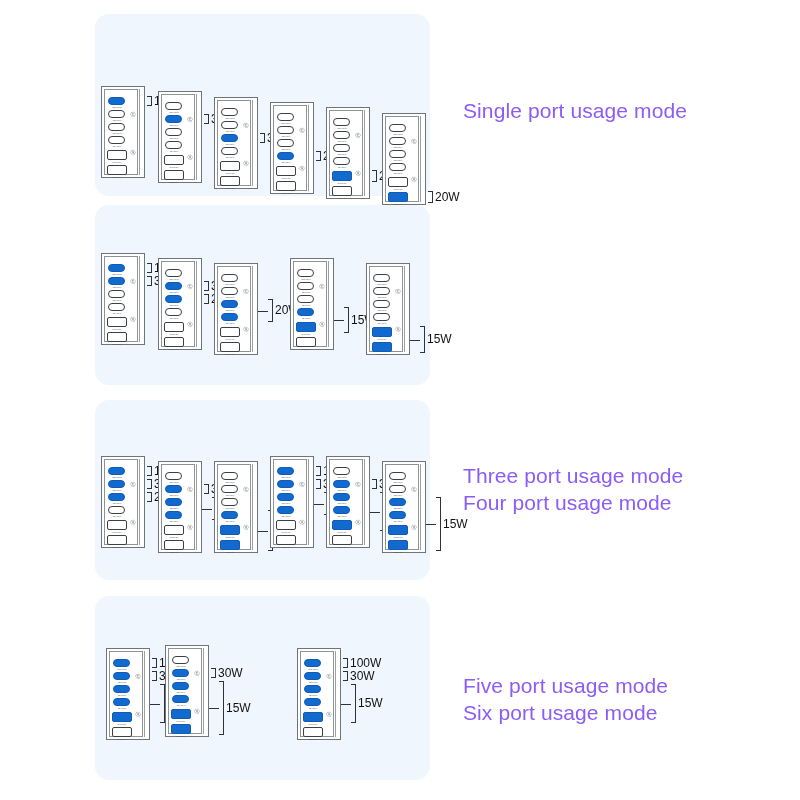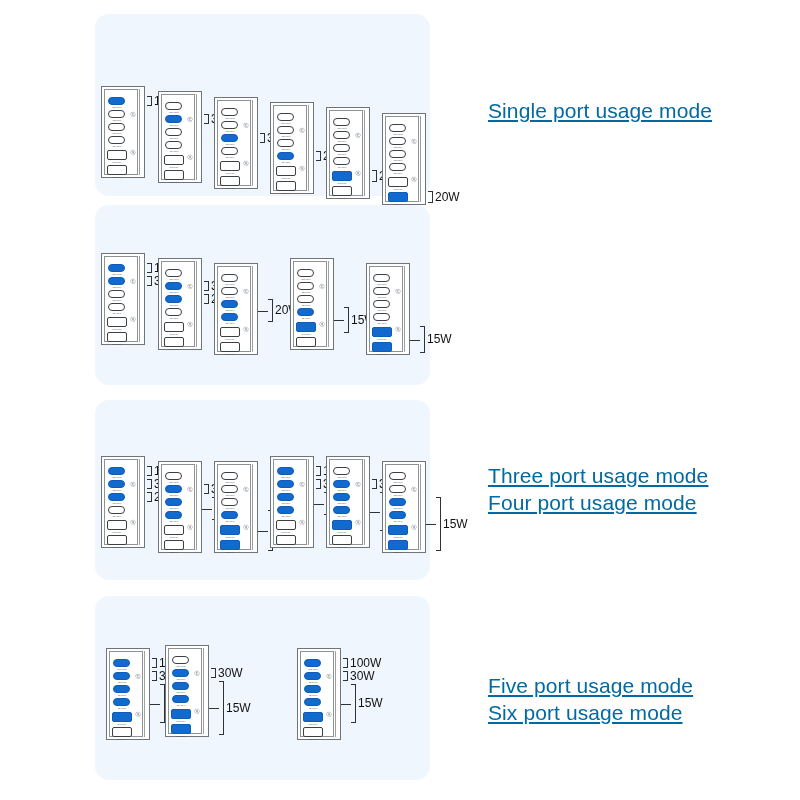--- a/index.html
+++ b/index.html
@@ -17,27 +17,26 @@
   .panel{
     position:absolute;
     left:95px;width:335px;
     background:#eff6fd;
     border-radius:14px;
   }
 
   
   .caption{
     position:absolute;
-    left:488px;
-    color:#0369a1;
+    left:463px;
+    color:#8b5cf6;
     font-size:21px;
     line-height:27px;
     letter-spacing:.1px;
     white-space:pre;
-    text-decoration:underline;
   }
 
   
   .device{
     position:absolute;
     width:44px;height:92px;
   }
   .dev-outer{
     position:absolute;left:0;top:0;
     width:100%;height:100%;

